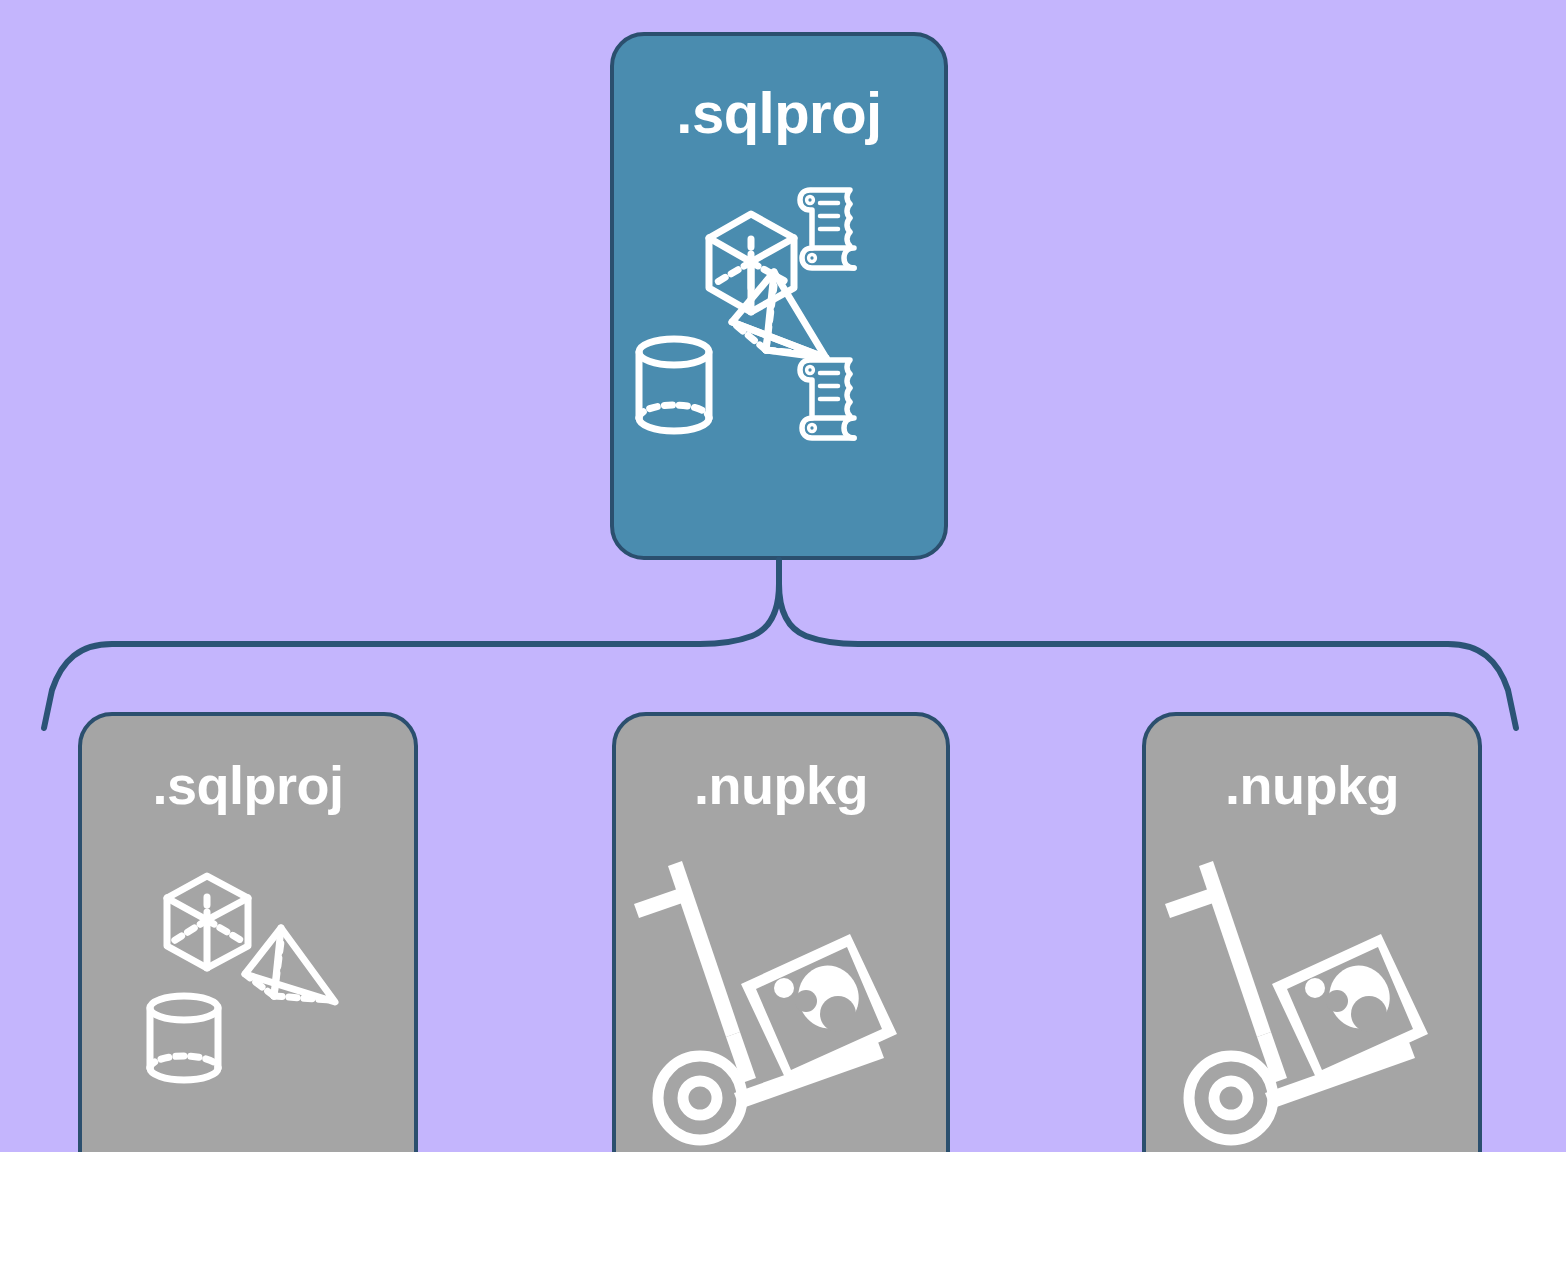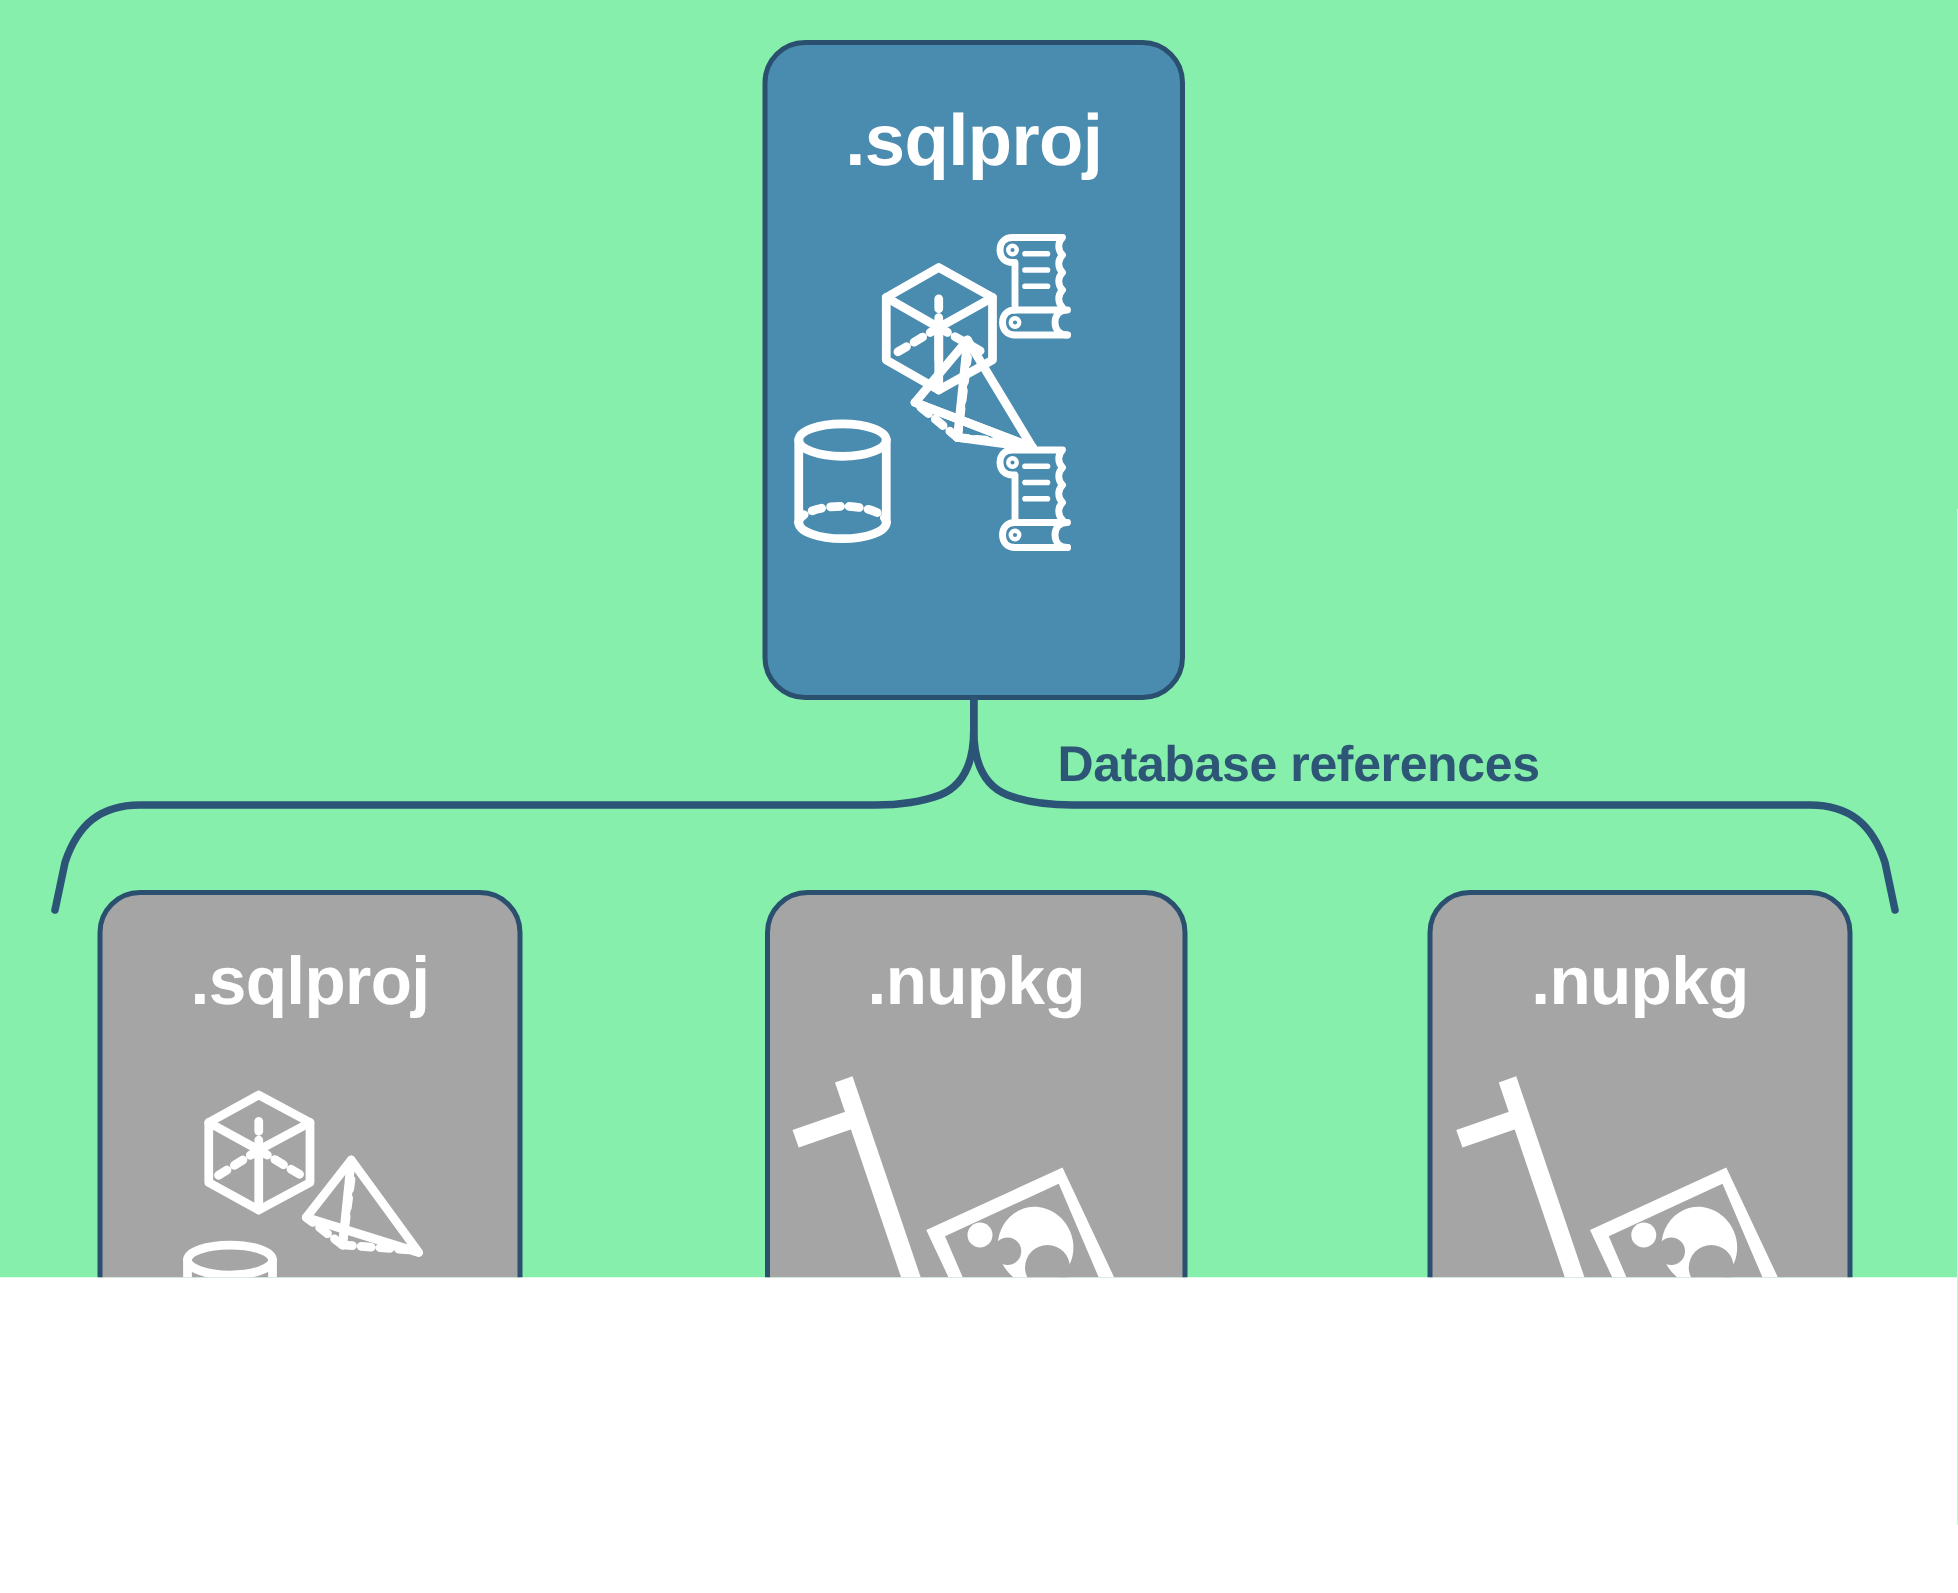--- a/index.html
+++ b/index.html
@@ -7,22 +7,22 @@
     padding: 0;
     background: #ffffff;
   }
   body {
     font-family: "Liberation Sans", sans-serif;
     -webkit-font-smoothing: antialiased;
   }
   #stage {
     position: relative;
     width: 1566px;
-    height: 1022px;
-    background: #86efac;
+    height: 1152px;
+    background: #c4b5fd;
     overflow: hidden;
   }
 
   
   .node {
     position: absolute;
     box-sizing: border-box;
     border: 4px solid #2b4f6e;
     border-radius: 34px;
     display: block;
@@ -149,21 +149,20 @@
              L44 728" fill="none" stroke="#2b5476" stroke-width="6" stroke-linecap="round" stroke-linejoin="round"></path>
     <path d="M779 560
              L779 584
              C779 608 786 628 806 636
              C822 642 838 644 858 644
              L1448 644
              C1480 644 1498 660 1508 690
              L1516 728" fill="none" stroke="#2b5476" stroke-width="6" stroke-linecap="round" stroke-linejoin="round"></path>
   </svg>
 
-  <div class="edge-label" style="left:846px; top:592px;">Database references</div>
 
   <div class="node secondary" style="left:78px; top:712px; width:340px; height:520px;">
     <div class="node-label">.sqlproj</div>
 
     <div class="node-art" style="top:140px; height:250px;">
       <svg width="340" height="250" viewBox="0 0 340 250" fill="none" xmlns="http://www.w3.org/2000/svg">
         <g stroke="#ffffff" stroke-width="7" stroke-linejoin="round" stroke-linecap="round" fill="none">
           <path d="M85 42 L125 20 L166 42 L166 90 L125 112 L85 90 Z"></path>
           <path d="M85 42 L125 64 L166 42"></path>
           <path d="M125 64 L125 112"></path>

